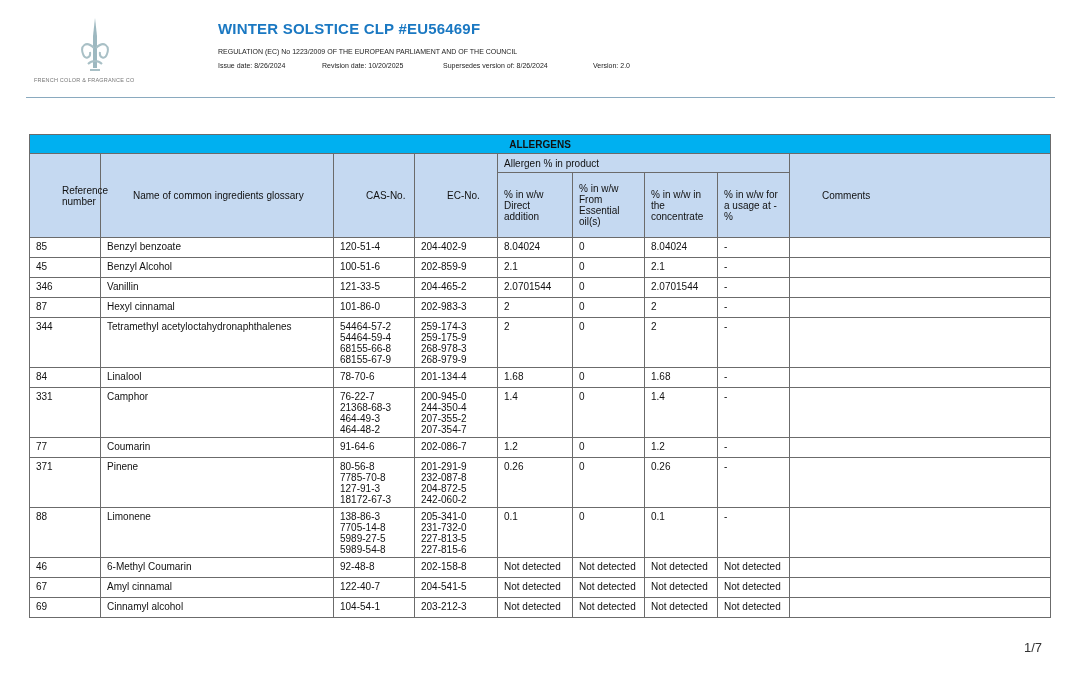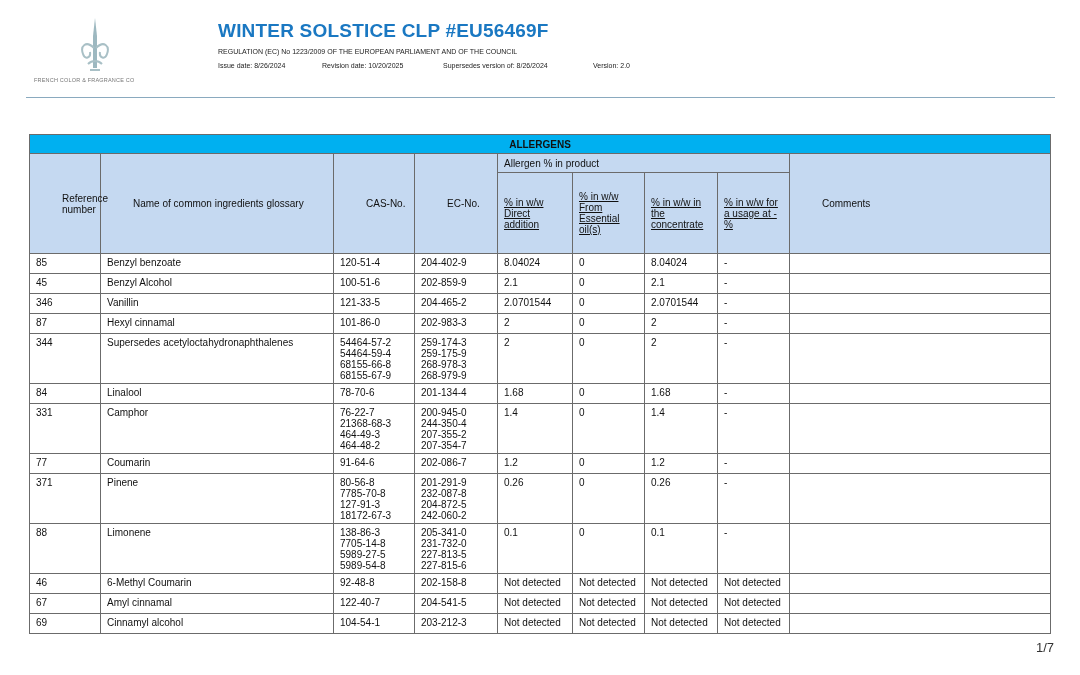--- a/index.html
+++ b/index.html
@@ -6,21 +6,21 @@
   body {
     width: 1080px; height: 675px; background: #ffffff; position: relative; overflow: hidden;
     font-family: "Liberation Sans", sans-serif; color: #111;
   }
   .logo { position: absolute; left: 30px; top: 18px; width: 115px; height: 70px; }
   .logo .letters { position: absolute; left: 10px; top: 16px; font-family: "Liberation Serif", serif; font-size: 40px; color: #111; letter-spacing: -1px; line-height: 1; }
   .logo .letters span.gap { display: inline-block; width: 22px; }
   .logo svg.fleur { position: absolute; left: 50px; top: 0px; }
   .logo .tagline { position: absolute; left: 4px; top: 59px; font-size: 5.5px; color: #777; letter-spacing: 0.2px; white-space: nowrap; }
 
-  .title { position: absolute; left: 218px; top: 20px; font-size: 19px; font-weight: bold; color: #1a78c2; letter-spacing: 0.2px; }
+  .title { position: absolute; left: 218px; top: 20px; font-size: 15px; font-weight: bold; color: #1a78c2; letter-spacing: 0.2px; }
   .regulation { position: absolute; left: 218px; top: 48px; font-size: 7px; color: #222; }
   .meta { position: absolute; left: 218px; top: 62px; font-size: 7px; color: #222; white-space: nowrap; }
   .meta span { display: inline-block; }
   .meta .m1 { width: 104px; }
   .meta .m2 { width: 121px; }
   .meta .m3 { width: 150px; }
 
   .rule { position: absolute; left: 26px; top: 97px; width: 1029px; height: 1px; background: #8aaabf; }
 
   table.allergens {
@@ -29,26 +29,26 @@
   }
   table.allergens td, table.allergens th {
     border: 1px solid #6b6b6b; padding: 2px 6px; vertical-align: top; text-align: left; font-weight: normal;
     line-height: 11px;
   }
   table.allergens th.banner {
     background: #00b0f0; text-align: center; font-weight: bold; height: 14px; padding: 2px 6px; vertical-align: middle; margin-left: 30px;
   }
   table.allergens thead tr.h2 th, table.allergens thead tr.h3 th { background: #c5d9f1; }
   table.allergens thead th.mid { vertical-align: middle; padding-left: 32px; }
-  table.allergens thead th.sub { vertical-align: middle; height: 64px; padding: 8px 6px; text-decoration: underline; }
+  table.allergens thead th.sub { vertical-align: middle; height: 64px; padding: 0 6px; }
   table.allergens thead tr.h2 th.group { height: 14px; vertical-align: middle; }
   table.allergens tbody td { height: 14px; padding-top: 3px; padding-bottom: 2px; }
   .multi div { line-height: 11px; }
 
-  .page-num { position: absolute; left: 1024px; top: 640px; font-size: 13px; color: #333; margin-left: 12px; }
+  .page-num { position: absolute; left: 1024px; top: 640px; font-size: 13px; color: #333; }
 </style>
 </head>
 <body>
 
 <div class="logo">
   <svg class="fleur" width="30" height="62" viewBox="0 0 30 62">
     <path d="M15 0 L17 18 L17 50 L13 50 L13 18 Z" fill="#9db8c0"></path>
     <path d="M14 30 C6 22 0 28 3 36 C5 42 11 40 10 34" fill="none" stroke="#a9c0c6" stroke-width="2"></path>
     <path d="M16 30 C24 22 30 28 27 36 C25 42 19 40 20 34" fill="none" stroke="#a9c0c6" stroke-width="2"></path>
     <path d="M8 46 C12 42 18 42 22 46" fill="none" stroke="#a9c0c6" stroke-width="2"></path>
@@ -152,21 +152,21 @@
           <div>202-983-3</div>
         </td>
         <td>2</td>
         <td>0</td>
         <td>2</td>
         <td>-</td>
         <td></td>
       </tr>
       <tr>
         <td>344</td>
-        <td>Supersedes acetyloctahydronaphthalenes</td>
+        <td>Tetramethyl acetyloctahydronaphthalenes</td>
         <td class="multi">
           <div>54464-57-2</div>
           <div>54464-59-4</div>
           <div>68155-66-8</div>
           <div>68155-67-9</div>
         </td>
         <td class="multi">
           <div>259-174-3</div>
           <div>259-175-9</div>
           <div>268-978-3</div>

